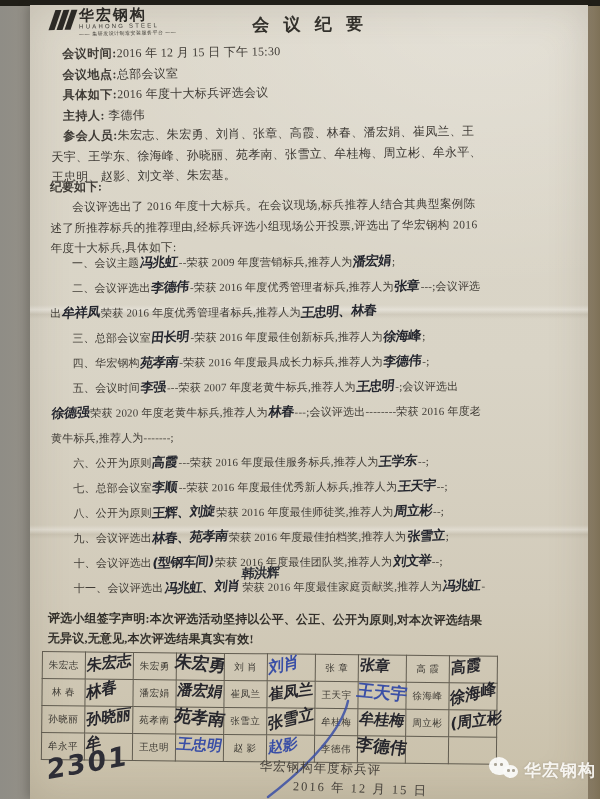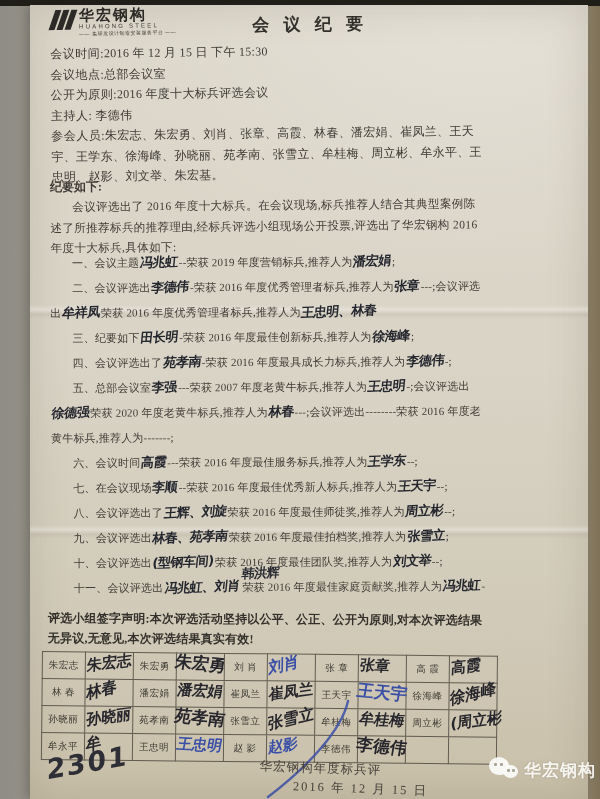--- a/index.html
+++ b/index.html
@@ -25,21 +25,21 @@
   .logo-texts{display:flex;flex-direction:column;line-height:1;}
   .logo-name{font-family:"Liberation Sans","DejaVu Sans",sans-serif;font-weight:700;font-size:15px;color:#2c2a26;letter-spacing:2px;}
   .logo-en{font-family:"Liberation Sans","DejaVu Sans",sans-serif;font-size:6px;color:#3a3834;letter-spacing:2.2px;margin-top:1px;}
   .logo-tagline{font-family:"Liberation Sans","DejaVu Sans",sans-serif;font-size:5px;color:#45423c;letter-spacing:.5px;margin-top:2px;white-space:nowrap;}
   .doc-title{position:absolute;left:180px;top:8px;width:200px;text-align:center;
     font-size:17px;font-weight:700;letter-spacing:5px;color:#32302b;transform:rotate(-.6deg);}
 
   
   .meta{position:absolute;left:20px;top:39px;width:432px;transform:rotate(-.7deg);transform-origin:left top;}
   .meta p{margin:0;font-size:12px;line-height:20.5px;color:#3e3a35;}
-  .meta .lab{font-weight:400;letter-spacing:.5px;}
+  .meta .lab{font-weight:700;letter-spacing:.5px;margin-left:12px;}
   .meta .val{letter-spacing:.3px;}
 
   
   .summary{position:absolute;left:20px;top:172px;width:434px;transform:rotate(-.5deg);transform-origin:left top;}
   .summary .lab{margin:0;font-size:12px;font-weight:700;color:#3e3a35;line-height:20px;}
   .summary .para{margin:0;font-size:11.5px;line-height:20.5px;color:#403c36;text-indent:22px;letter-spacing:.4px;}
 
   
   .items{position:absolute;left:20px;top:246px;width:436px;transform:rotate(-.3deg);transform-origin:left top;}
   .items p{margin:0;font-size:11px;line-height:25px;color:#403c36;text-indent:22px;letter-spacing:.2px;}
@@ -108,39 +108,39 @@
       <span class="logo-name">华宏钢构</span>
       <span class="logo-en">HUAHONG STEEL</span>
       <span class="logo-tagline">—— 集研发设计制造安装服务平台 ——</span>
     </span>
   </div>
   <div class="doc-title">会 议 纪 要</div>
 
   <div class="meta">
       <p><span class="lab">会议时间:</span><span class="val">2016 年 12 月 15 日 下午 15:30</span></p>
       <p><span class="lab">会议地点:</span><span class="val">总部会议室</span></p>
-      <p><span class="lab">公开为原则:</span><span class="val">2016 年度十大标兵评选会议</span></p>
+      <p><span class="lab">具体如下:</span><span class="val">2016 年度十大标兵评选会议</span></p>
       <p><span class="lab">主持人:</span><span class="val"> 李德伟</span></p>
       <p><span class="lab">参会人员:</span><span class="val">朱宏志、朱宏勇、刘肖、张章、高霞、林春、潘宏娟、崔凤兰、王天宇、王学东、徐海峰、孙晓丽、苑孝南、张雪立、牟桂梅、周立彬、牟永平、王忠明、赵影、刘文举、朱宏基。</span></p>
     </div>
 
   <div class="summary">
     <p class="lab">纪要如下:</p>
     <p class="para">会议评选出了 2016 年度十大标兵。在会议现场,标兵推荐人结合其典型案例陈述了所推荐标兵的推荐理由,经标兵评选小组现场公开投票,评选出了华宏钢构 2016 年度十大标兵,具体如下:</p>
   </div>
 
   <div class="items">
-      <p><span class="print">一、会议主题</span><span class="hand">冯兆虹</span><span class="print">--荣获 2019 年度营销标兵,推荐人为</span><span class="hand">潘宏娟</span><span class="print">;</span></p>
+      <p><span class="print">一、会议主题</span><span class="hand">冯兆虹</span><span class="print">--荣获 2009 年度营销标兵,推荐人为</span><span class="hand">潘宏娟</span><span class="print">;</span></p>
       <p><span class="print">二、会议评选出</span><span class="hand">李德伟</span><span class="print">-荣获 2016 年度优秀管理者标兵,推荐人为</span><span class="hand">张章</span><span class="print">---;会议评选出</span><span class="hand">牟祥凤</span><span class="print">荣获 2016 年度优秀管理者标兵,推荐人为</span><span class="hand">王忠明、林春</span></p>
-      <p><span class="print">三、纪要如下</span><span class="hand">田长明</span><span class="print">-荣获 2016 年度最佳创新标兵,推荐人为</span><span class="hand">徐海峰</span><span class="print">;</span></p>
-      <p><span class="print">四、会议评选出了</span><span class="hand">苑孝南</span><span class="print">-荣获 2016 年度最具成长力标兵,推荐人为</span><span class="hand">李德伟</span><span class="print">-;</span></p>
-      <p><span class="print">五、总部会议室</span><span class="hand">李强</span><span class="print">---荣获 2007 年度老黄牛标兵,推荐人为</span><span class="hand">王忠明</span><span class="print">-;会议评选出</span><span class="hand">徐德强</span><span class="print">荣获 2020 年度老黄牛标兵,推荐人为</span><span class="hand">林春</span><span class="print">---;会议评选出--------荣获 2016 年度老黄牛标兵,推荐人为-------;</span></p>
-      <p><span class="print">六、会议时间</span><span class="hand">高霞</span><span class="print">---荣获 2016 年度最佳服务标兵,推荐人为</span><span class="hand">王学东</span><span class="print">--;</span></p>
-      <p><span class="print">七、在会议现场</span><span class="hand">李顺</span><span class="print">--荣获 2016 年度最佳优秀新人标兵,推荐人为</span><span class="hand">王天宇</span><span class="print">--;</span></p>
-      <p><span class="print">八、会议评选出了</span><span class="hand">王辉、刘旋</span><span class="print">荣获 2016 年度最佳师徒奖,推荐人为</span><span class="hand">周立彬</span><span class="print">--;</span></p>
+      <p><span class="print">三、总部会议室</span><span class="hand">田长明</span><span class="print">-荣获 2016 年度最佳创新标兵,推荐人为</span><span class="hand">徐海峰</span><span class="print">;</span></p>
+      <p><span class="print">四、华宏钢构</span><span class="hand">苑孝南</span><span class="print">-荣获 2016 年度最具成长力标兵,推荐人为</span><span class="hand">李德伟</span><span class="print">-;</span></p>
+      <p><span class="print">五、会议时间</span><span class="hand">李强</span><span class="print">---荣获 2007 年度老黄牛标兵,推荐人为</span><span class="hand">王忠明</span><span class="print">-;会议评选出</span><span class="hand">徐德强</span><span class="print">荣获 2020 年度老黄牛标兵,推荐人为</span><span class="hand">林春</span><span class="print">---;会议评选出--------荣获 2016 年度老黄牛标兵,推荐人为-------;</span></p>
+      <p><span class="print">六、公开为原则</span><span class="hand">高霞</span><span class="print">---荣获 2016 年度最佳服务标兵,推荐人为</span><span class="hand">王学东</span><span class="print">--;</span></p>
+      <p><span class="print">七、总部会议室</span><span class="hand">李顺</span><span class="print">--荣获 2016 年度最佳优秀新人标兵,推荐人为</span><span class="hand">王天宇</span><span class="print">--;</span></p>
+      <p><span class="print">八、公开为原则</span><span class="hand">王辉、刘旋</span><span class="print">荣获 2016 年度最佳师徒奖,推荐人为</span><span class="hand">周立彬</span><span class="print">--;</span></p>
       <p><span class="print">九、会议评选出</span><span class="hand">林春、苑孝南</span><span class="print">荣获 2016 年度最佳拍档奖,推荐人为</span><span class="hand">张雪立</span><span class="print">;</span></p>
       <p><span class="print">十、会议评选出</span><span class="hand">(型钢车间)</span><span class="print">荣获 2016 年度最佳团队奖,推荐人为</span><span class="hand">刘文举</span><span class="print">--;</span></p>
       <p><span class="print">十一、会议评选出</span><span class="hand">冯兆虹、刘肖</span><span class="hand-above">韩洪辉</span><span class="print">荣获 2016 年度最佳家庭贡献奖,推荐人为</span><span class="hand">冯兆虹</span><span class="print">--;</span></p>
     </div>
 
   <div class="statement">
     <p>评选小组签字声明:本次评选活动坚持以公平、公正、公开为原则,对本次评选结果无异议,无意见,本次评选结果真实有效!</p>
   </div>
 
   <div class="sig-wrap">

